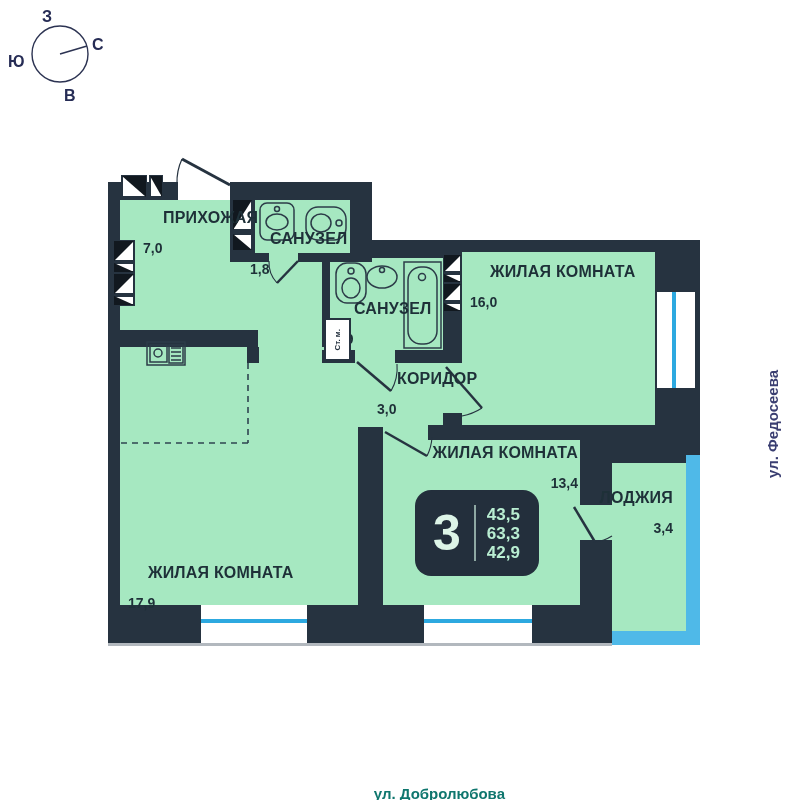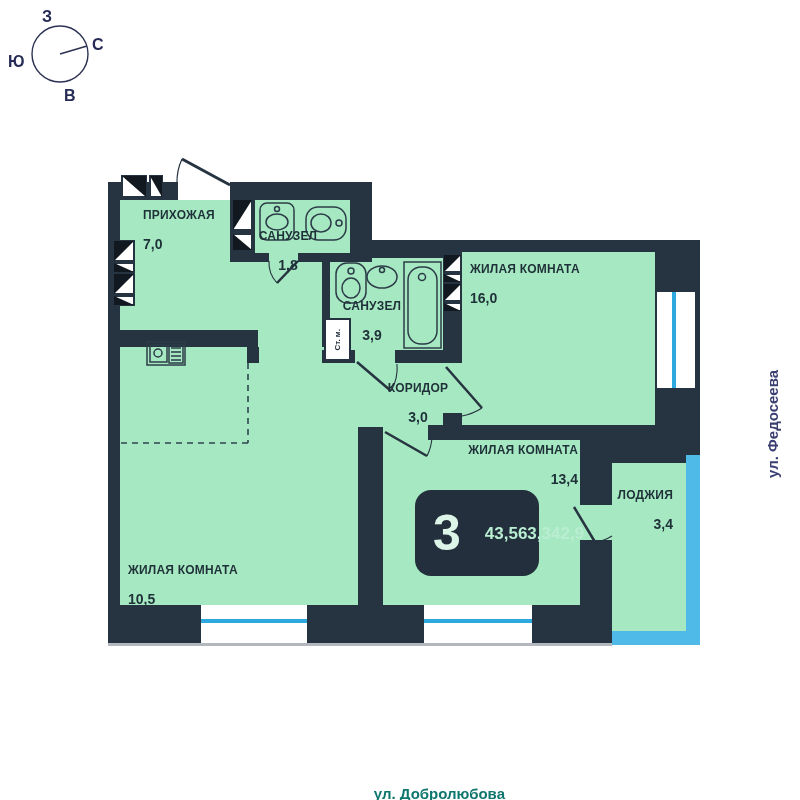--- a/index.html
+++ b/index.html
@@ -1,28 +1,28 @@
 <!DOCTYPE html>
 <html><head>
 <meta charset="utf-8">
 <style>
   html,body{margin:0;padding:0;background:#ffffff;}
   #stage{position:relative;width:800px;height:800px;background:#ffffff;overflow:hidden;
          font-family:"Liberation Sans",sans-serif;}
   #plan-svg{position:absolute;left:0;top:0;}
   .plan-label{position:absolute;color:#1e3038;line-height:1.15;}
-  .rname{font-size:12px;font-weight:600;letter-spacing:.2px;white-space:nowrap;}
+  .rname{font-size:16px;font-weight:600;letter-spacing:.2px;white-space:nowrap;margin-left:20px;}
   .rarea{font-size:14px;font-weight:700;margin-top:13px;}
-  .center{text-align:center;}
+  .center{text-align:left;}
   .rightal{text-align:right;}
   .badge{position:absolute;left:415px;top:490px;width:124px;height:86px;background:#232f3c;
          border-radius:16px;display:flex;align-items:center;padding-left:18px;box-sizing:border-box;}
   .badge-num{font-size:50px;font-weight:700;color:#ddf5e8;line-height:1;}
   .badge-sep{width:2px;height:56px;background:#8ea8a3;margin:0 11px 0 13px;}
-  .badge-areas{display:flex;flex-direction:row;align-items:center;}
+  .badge-areas{display:flex;flex-direction:column;align-items:center;}
   .badge-areas span{font-size:17px;line-height:19px;font-weight:700;color:#b9eed2;}
   .street-bottom{position:absolute;left:295px;top:761px;width:210px;text-align:right;
          font-size:15px;font-weight:700;color:#0f766e;margin-top:24px;}
   .street-right{position:absolute;left:764px;top:318px;height:160px;
          writing-mode:vertical-rl;transform:rotate(180deg);
          font-size:15px;font-weight:700;color:#3a3e71;white-space:nowrap;}
   .compass-letter{position:absolute;font-size:16px;font-weight:700;color:#262c55;}
   .stm-box{position:absolute;left:324px;top:318px;width:27px;height:43px;background:#ffffff;
          border:2px solid #263340;box-sizing:border-box;display:flex;align-items:center;justify-content:center;}
   .stm-text{writing-mode:vertical-rl;transform:rotate(180deg);font-size:8px;font-weight:600;color:#263340;white-space:nowrap;}
@@ -207,33 +207,33 @@
     <div class="rname">САНУЗЕЛ</div>
     <div class="rarea">3,9</div>
   </div>
 
   <div class="plan-label" style="left:470px;top:263px">
     <div class="rname">ЖИЛАЯ КОМНАТА</div>
     <div class="rarea">16,0</div>
   </div>
 
 
-  <div class="plan-label center" style="left:377px;top:382px;width:82px">
+  <div class="plan-label center" style="left:377px;top:370px;width:82px">
     <div class="rname">КОРИДОР</div>
     <div class="rarea">3,0</div>
   </div>
 
   <div class="plan-label rightal" style="right:222px;top:444px">
     <div class="rname">ЖИЛАЯ КОМНАТА</div>
     <div class="rarea">13,4</div>
   </div>
 
   <div class="plan-label" style="left:128px;top:564px">
     <div class="rname">ЖИЛАЯ КОМНАТА</div>
-    <div class="rarea">10,5</div>
+    <div class="rarea">17,9</div>
   </div>
 
   <div class="plan-label rightal" style="right:127px;top:489px">
     <div class="rname">ЛОДЖИЯ</div>
     <div class="rarea">3,4</div>
   </div>
 
   <div class="stm-box">
     <span class="stm-text">Ст. м.</span>
   </div>

